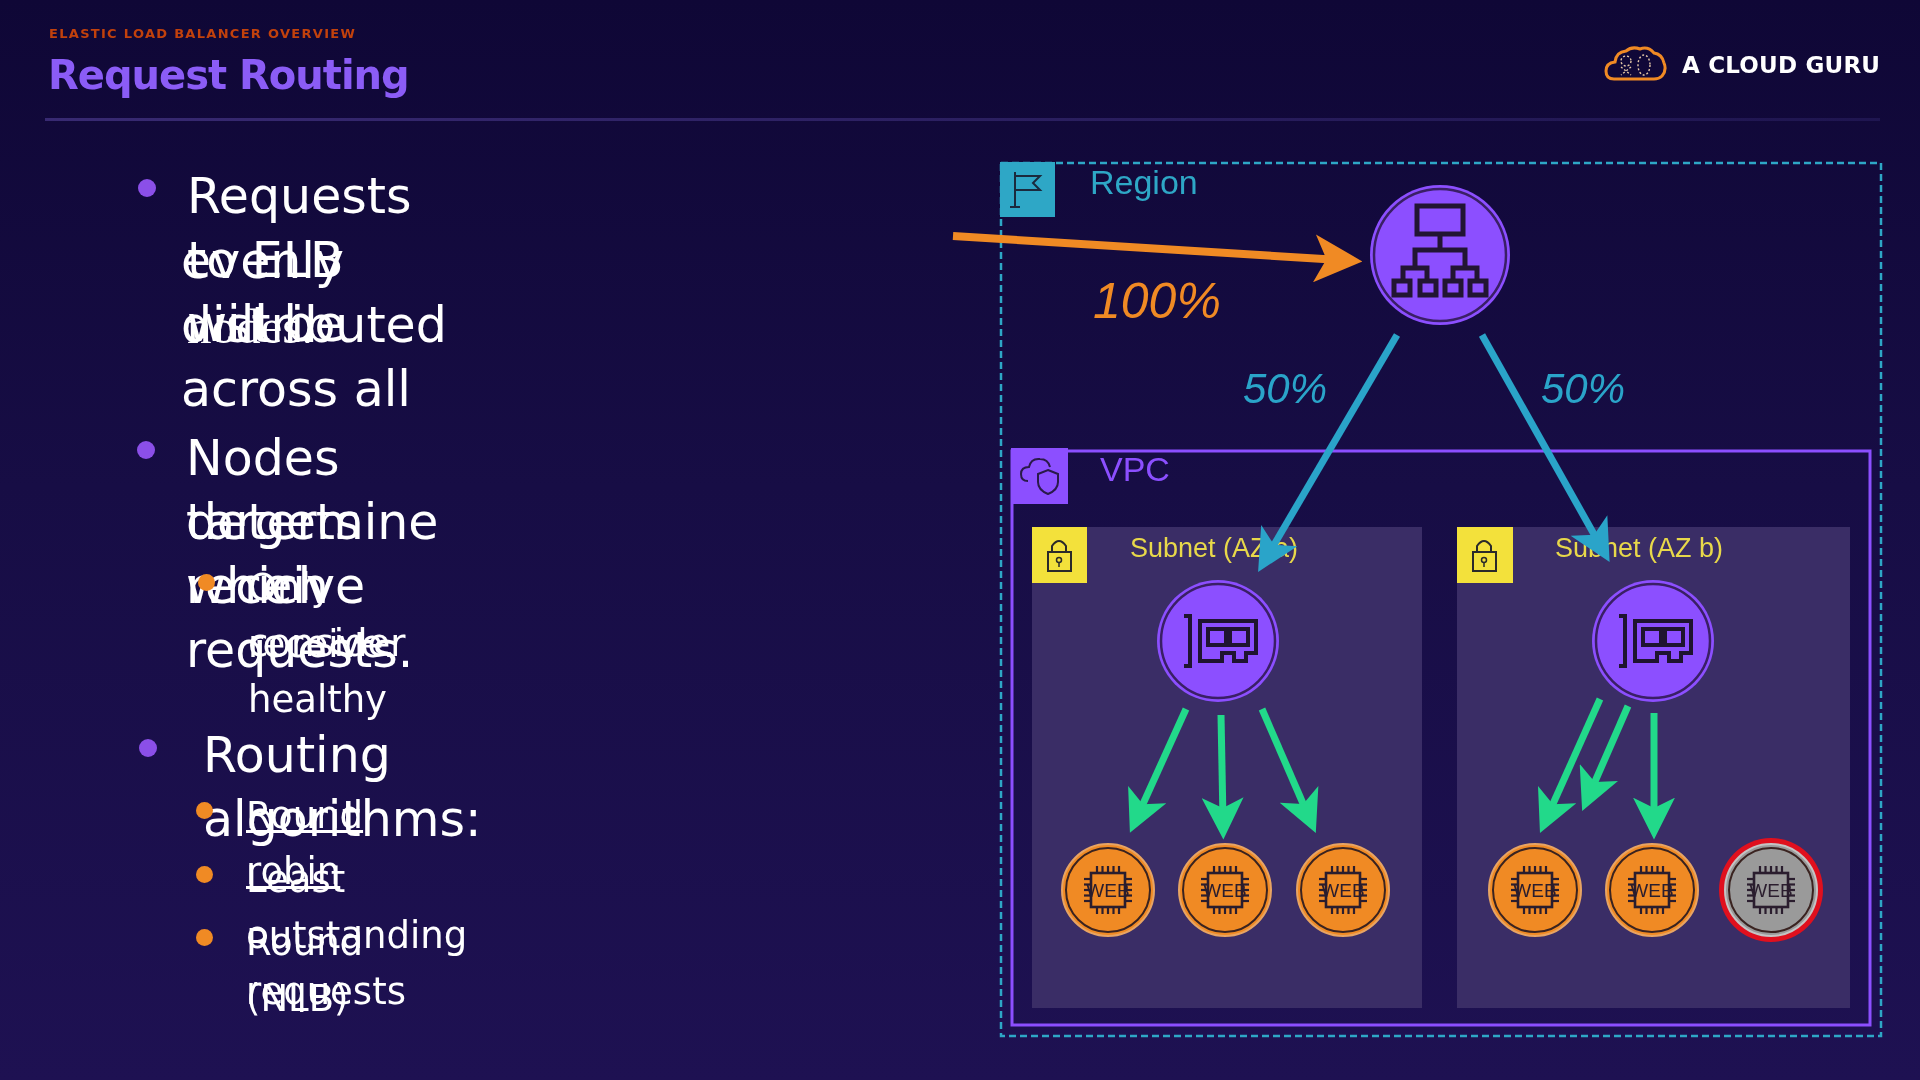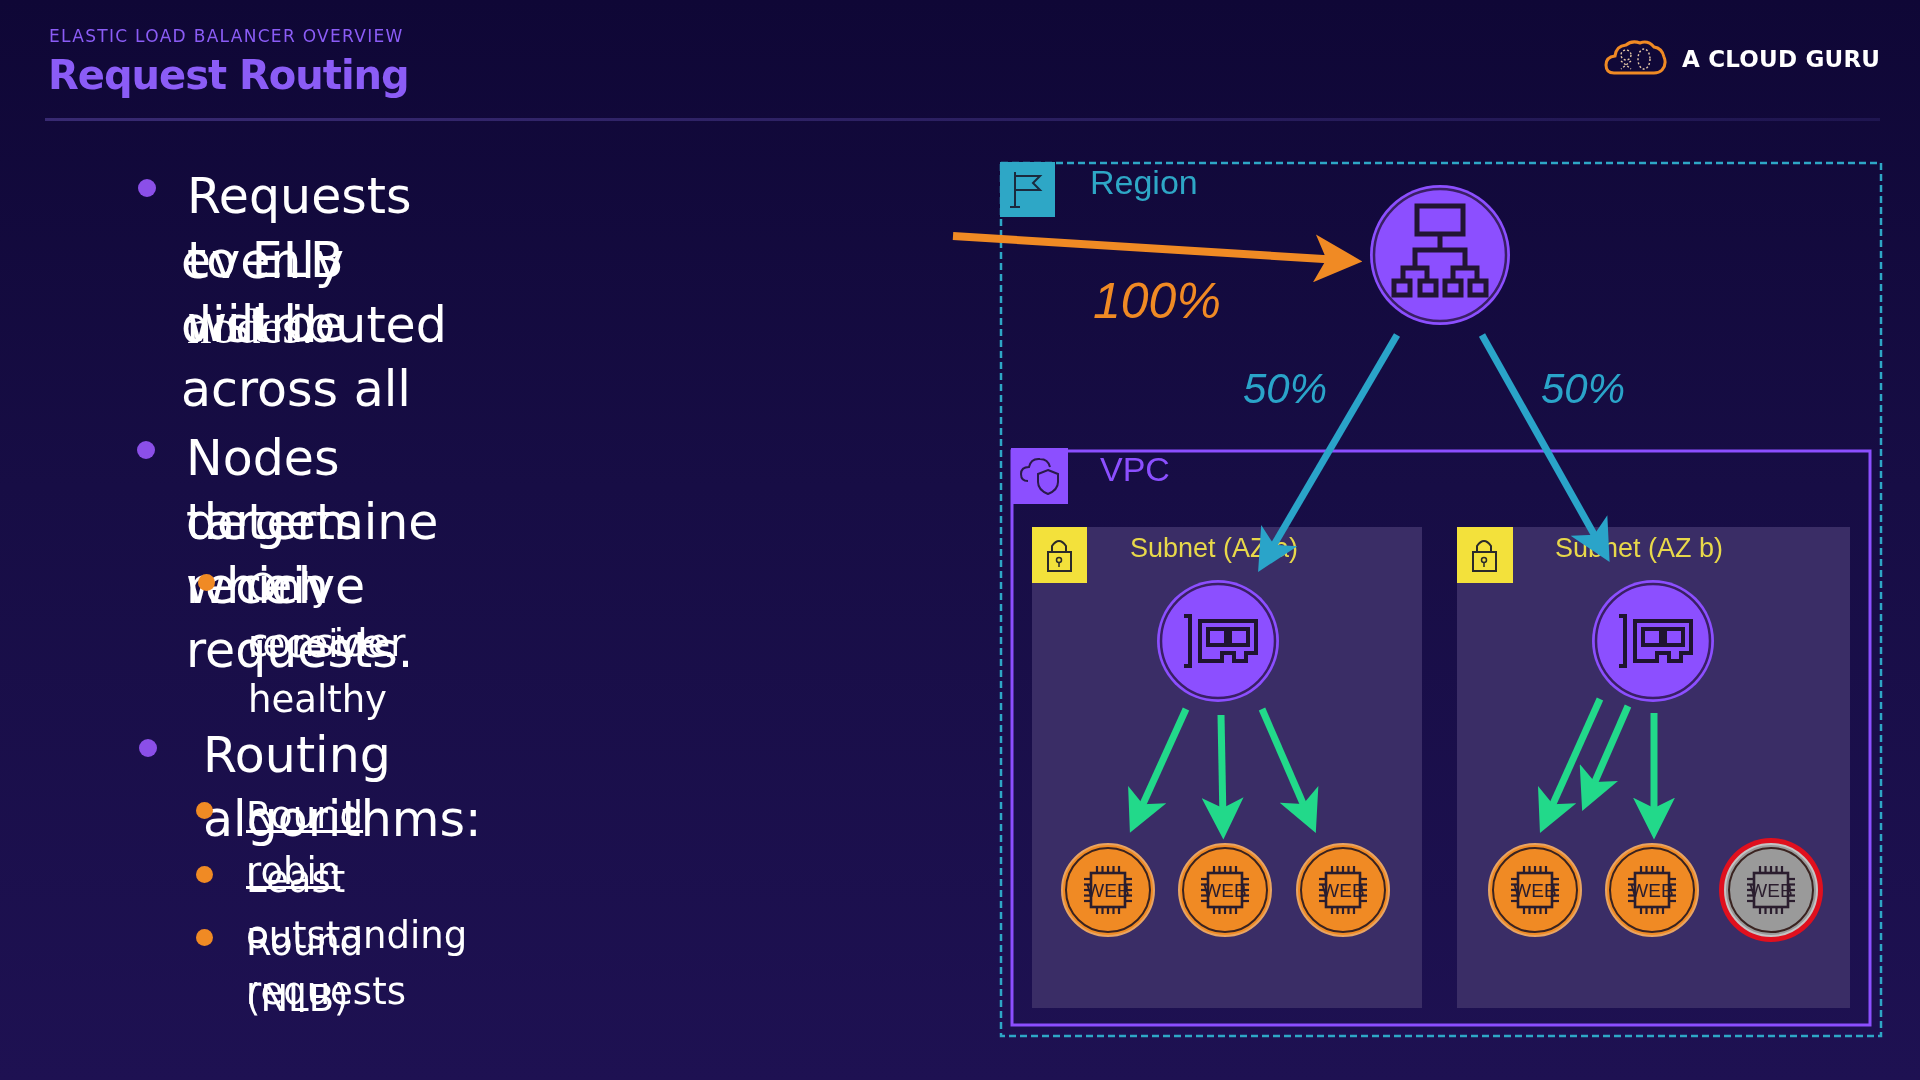--- a/index.html
+++ b/index.html
@@ -4,34 +4,34 @@
 <style>
   html, body { margin:0; padding:0; }
   body {
     width:1920px; height:1080px; overflow:hidden; position:relative;
     background: linear-gradient(180deg, #0f0736 0%, #170d45 45%, #1e1152 100%);
     font-family: "Liberation Sans", sans-serif;
     color:#fff;
   }
   .kicker {
     position:absolute; left:49px; top:26px;
-    font-size:17px; font-weight:400; letter-spacing:1.3px;
-    color:#8b5cf6; font-family:"DejaVu Sans", sans-serif;
+    font-size:13px; font-weight:700; letter-spacing:1.3px;
+    color:#c2410c; font-family:"DejaVu Sans", sans-serif;
   }
   .title {
     position:absolute; left:48px; top:52px;
     font-size:40px; font-weight:700; letter-spacing:-1px;
     color:#8b5cf6; font-family:"DejaVu Sans", sans-serif;
   }
   .divider {
     position:absolute; left:45px; top:118px; width:1835px; height:3px;
     background: linear-gradient(90deg, rgba(60,45,120,0.9), rgba(40,30,95,0.6));
   }
   .brand {
-    position:absolute; left:1604px; top:38px; height:42px;
+    position:absolute; left:1604px; top:44px; height:42px;
     display:flex; align-items:center; gap:14px;
   }
   .brand-name {
     font-family:"DejaVu Sans", sans-serif; font-weight:700; font-size:23px;
     color:#fff; letter-spacing:0.2px;
   }
   .bullets { position:absolute; left:0; top:0; }
   .b {
     position:absolute; font-family:"DejaVu Sans", sans-serif; color:#fff;
     line-height:64px;

